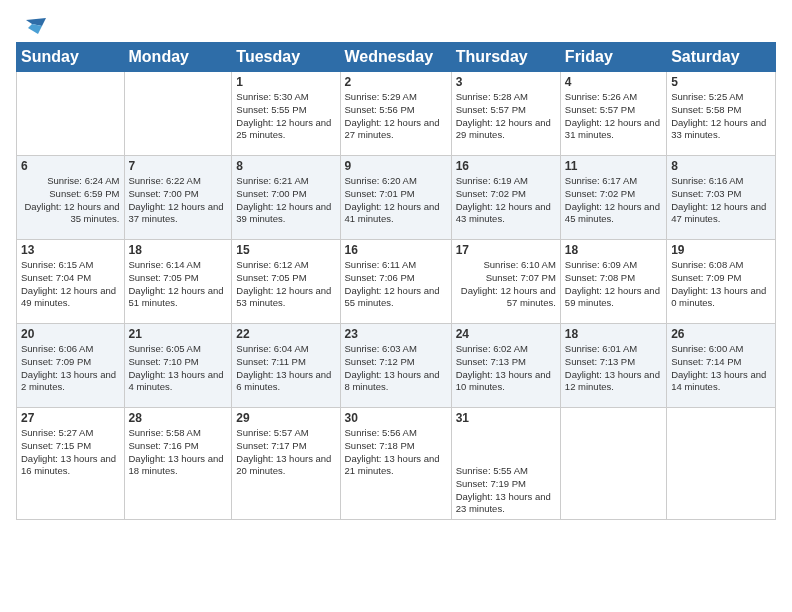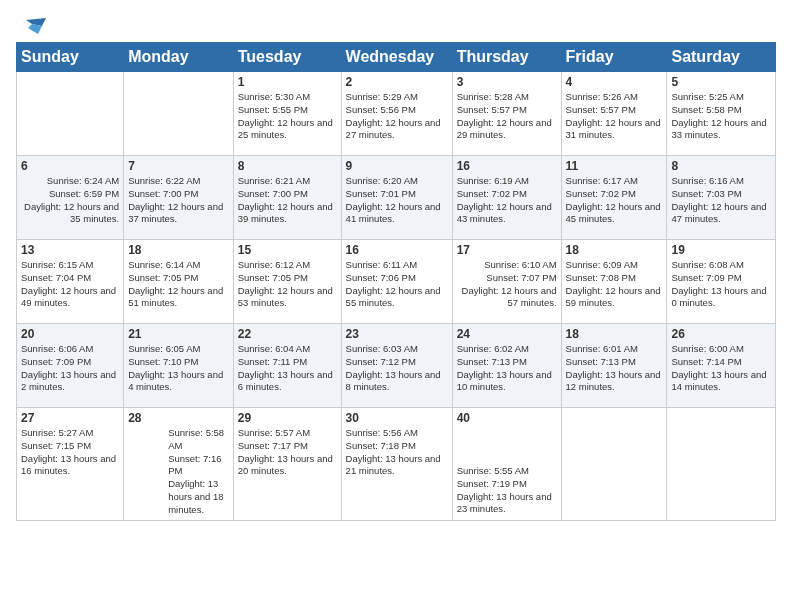--- a/index.html
+++ b/index.html
@@ -282,38 +282,38 @@
         </tr>
         <tr>
           <td>
             <span class="day-num">27</span>
             <div class="day-info" style="white-space: pre-line;">Sunrise: 5:27 AM
 Sunset: 7:15 PM
 Daylight: 13 hours and 16 minutes.</div>
           </td>
           <td>
             <span class="day-num">28</span>
-            <div class="day-info" style="white-space: pre-line; margin-left: 40px;">Sunrise: 5:58 AM
+            <div class="day-info" style="white-space: pre-line;">Sunrise: 5:58 AM
 Sunset: 7:16 PM
 Daylight: 13 hours and 18 minutes.</div>
           </td>
           <td>
             <span class="day-num">29</span>
             <div class="day-info" style="white-space: pre-line;">Sunrise: 5:57 AM
 Sunset: 7:17 PM
 Daylight: 13 hours and 20 minutes.</div>
           </td>
           <td>
             <span class="day-num">30</span>
             <div class="day-info" style="white-space: pre-line;">Sunrise: 5:56 AM
 Sunset: 7:18 PM
 Daylight: 13 hours and 21 minutes.</div>
           </td>
           <td>
-            <span class="day-num">40</span>
+            <span class="day-num">31</span>
             <div class="day-info" style="white-space: pre-line; margin-top: 40px;">Sunrise: 5:55 AM
 Sunset: 7:19 PM
 Daylight: 13 hours and 23 minutes.</div>
           </td>
           <td class="empty"></td>
           <td class="empty"></td>
         </tr>
       </tbody>
   </table>
 </div>

